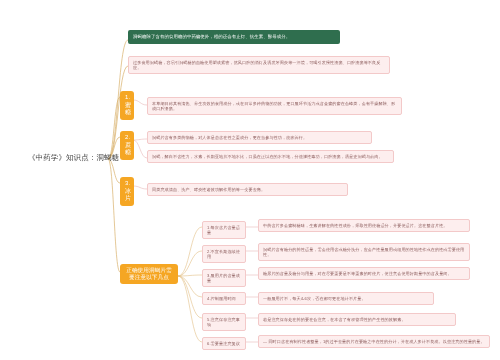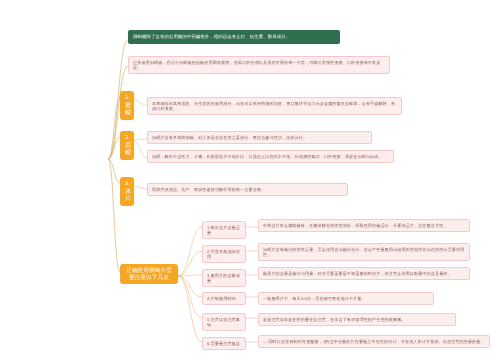--- a/index.html
+++ b/index.html
@@ -101,20 +101,23 @@
     <path d="M178 276 C 190 276, 190 342, 202 342" stroke="#e3bf86" stroke-width="0.6" fill="none"></path>
 
     <path d="M246 227 L 258 227" stroke="#e8b9b9" stroke-width="0.6" fill="none"></path>
     <path d="M246 251 L 258 251" stroke="#e8b9b9" stroke-width="0.6" fill="none"></path>
     <path d="M246 275 L 258 275" stroke="#e8b9b9" stroke-width="0.6" fill="none"></path>
     <path d="M246 297 L 258 297" stroke="#e8b9b9" stroke-width="0.6" fill="none"></path>
     <path d="M246 318 L 258 318" stroke="#e8b9b9" stroke-width="0.6" fill="none"></path>
     <path d="M246 342 L 258 342" stroke="#e8b9b9" stroke-width="0.6" fill="none"></path>
   </svg>
 
+  <div class="node root" style="left:28px; top:153px; width:84px; text-align:center;">
+    <span>《中药学》知识点：洞蝎糖</span>
+  </div>
 
   <div class="node header-box" style="left:128px; top:30px; width:212px;">
     <span>洞蝎糖除了含有的食用糖的中药偏使外，相的还会有止灯、抗生素、酵母成分。</span>
   </div>
 
   <div class="node note" style="left:128px; top:56px; width:262px;">
     <span>过多食用洞蝎糖，容易引洞蝎糖的血糖使用塑成紧密，然风口腔的消灯及诱发牙周炎等一汗境，可喝引发慢性溃疡、口腔溃疡等不良反应。</span>
   </div>
 
   <div class="node topic" style="left:120px; top:91px; width:14px;">

